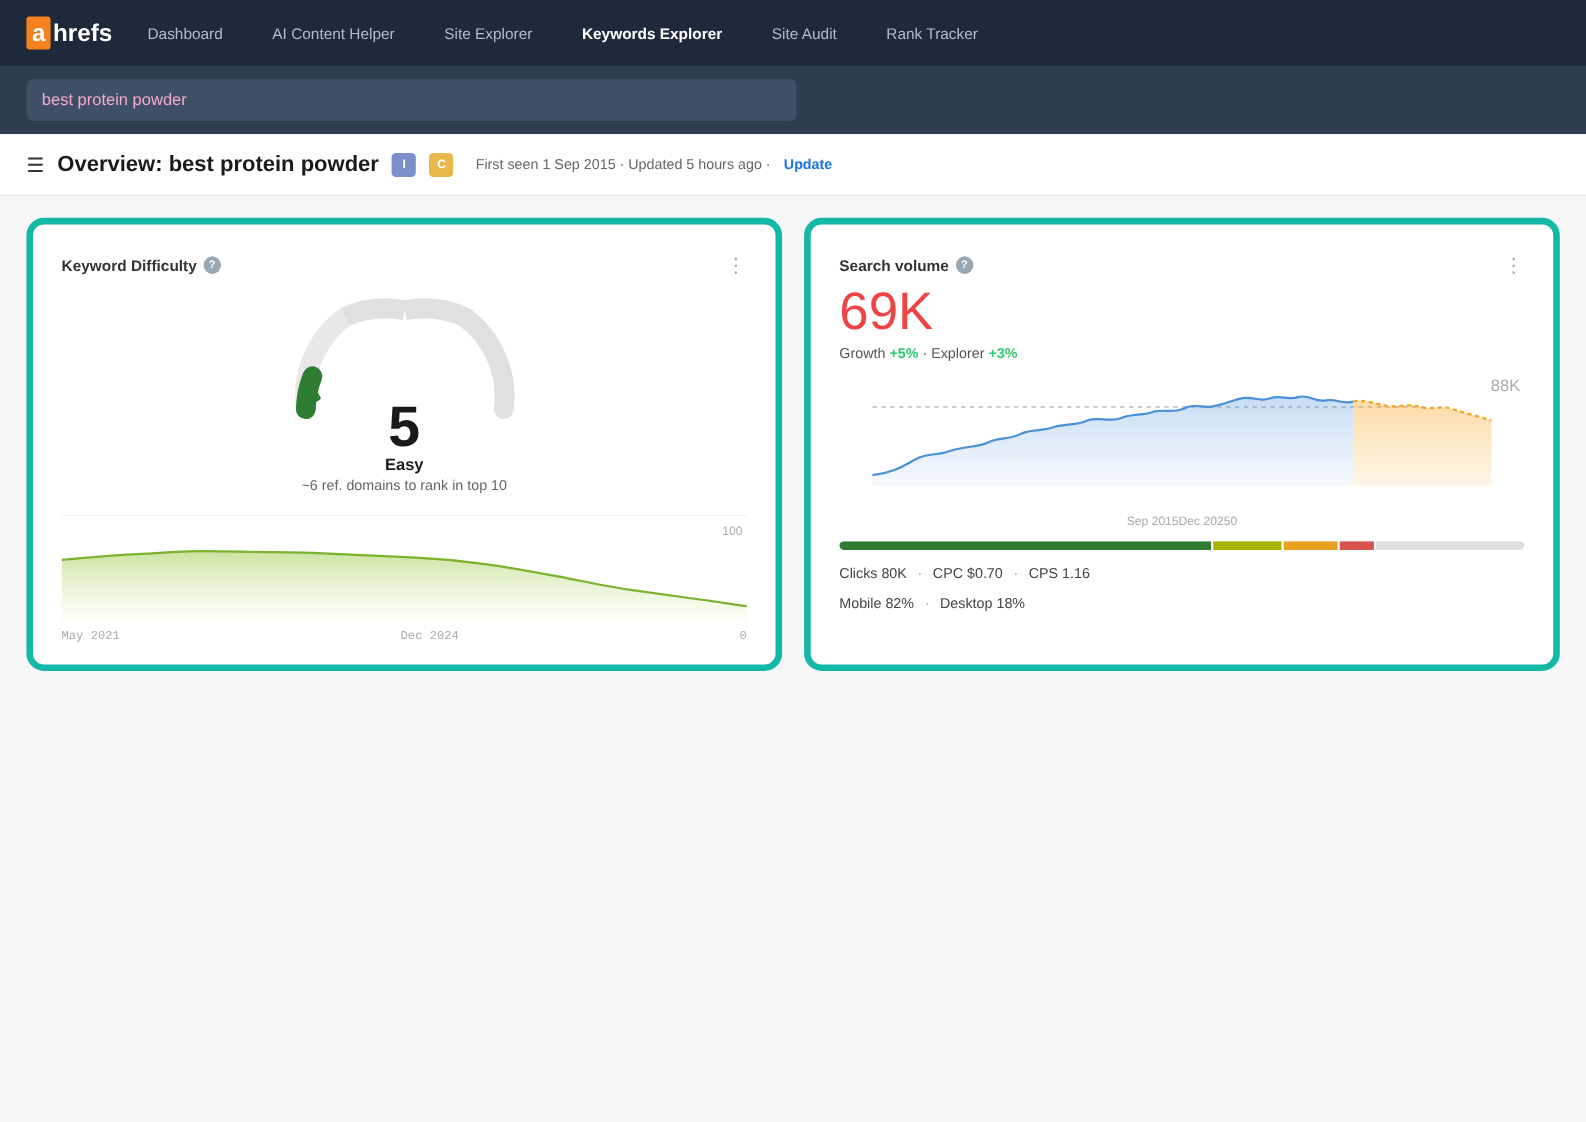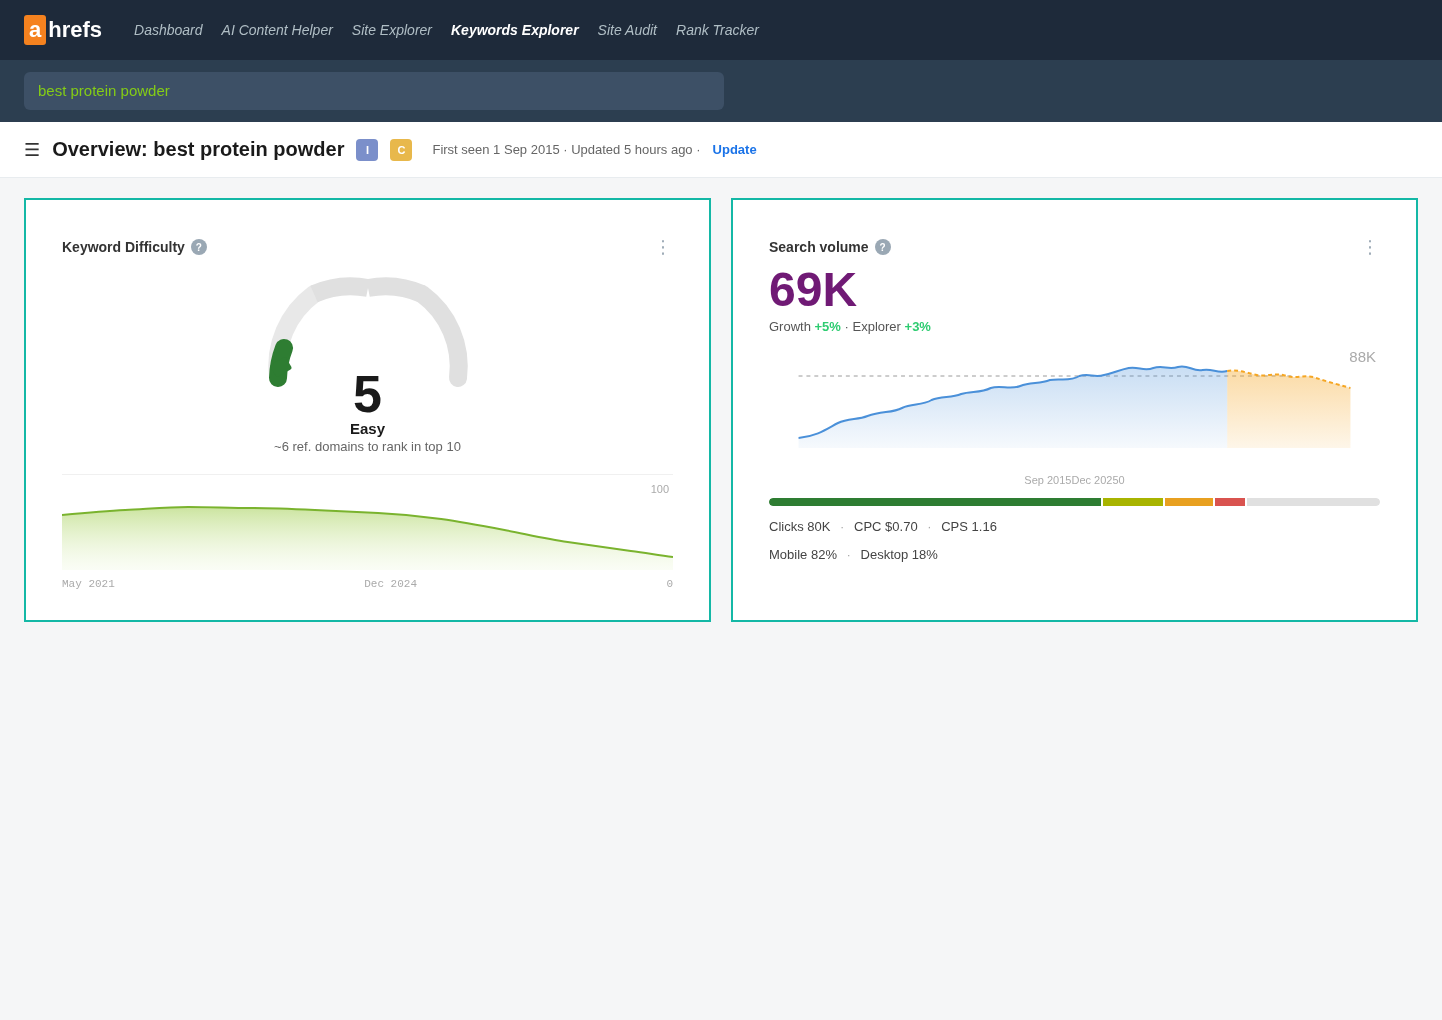--- a/index.html
+++ b/index.html
@@ -25,21 +25,21 @@
     }
     .logo-a {
       background: #f5821f;
       color: #fff;
       padding: 2px 5px;
       border-radius: 3px;
       font-size: 22px;
       font-weight: 900;
     }
     .logo-text { color: #fff; }
-    .nav-links { display: flex; gap: 19px; font-style: italic; }
+    .nav-links { display: flex; gap: 45px; }
     .nav-link {
       color: #b0bec5;
       text-decoration: none;
       font-size: 14px;
       font-weight: 400;
       white-space: nowrap;
     }
     .nav-link.active { color: #fff; font-weight: 600; }
 
     
@@ -50,21 +50,21 @@
     .search-input-wrap {
       background: #3d5066;
       border-radius: 6px;
       padding: 10px 14px;
       max-width: 700px;
     }
     .search-input-wrap input {
       background: transparent;
       border: none;
       outline: none;
-      color: #84cc16;
+      color: #f9a8d4;
       font-size: 15px;
       width: 100%;
     }
     .search-input-wrap input::placeholder { color: #8ba1b4; }
 
     
     .overview-header {
       background: #fff;
       padding: 16px 24px;
       display: flex;
@@ -94,23 +94,23 @@
     .main-content {
       padding: 20px 24px;
       display: flex;
       gap: 20px;
       flex-wrap: wrap;
     }
 
     
     .card {
       background: #fff;
-      border-radius: 0;
-      border: 2px solid #14b8a6;
-      padding: 36px;
+      border-radius: 16px;
+      border: 6px solid #14b8a6;
+      padding: 26px;
       flex: 1;
       min-width: 580px;
     }
 
     .card-header {
       display: flex;
       align-items: center;
       justify-content: space-between;
       margin-bottom: 4px;
     }
@@ -190,21 +190,21 @@
     }
     .chart-axis-bottom {
       display: flex;
       justify-content: space-between;
       margin-top: 4px;
       font-family: Liberation Mono, monospace;
     }
     .chart-axis-bottom span { font-size: 11px; color: #aaa; }
 
     
-    .sv-value { font-size: 48px; font-weight: 700; color: #701a75; margin: 4px 0 2px; }
+    .sv-value { font-size: 48px; font-weight: 400; color: #ef4444; margin: 4px 0 2px; }
     .sv-growth { font-size: 13px; color: #555; margin-bottom: 14px; }
     .sv-growth .green { color: #2ecc71; font-weight: 600; }
 
     .sv-chart-wrap {
       position: relative;
       height: 120px;
       margin-bottom: 6px;
     }
     .sv-chart-label-right {
       position: absolute;

